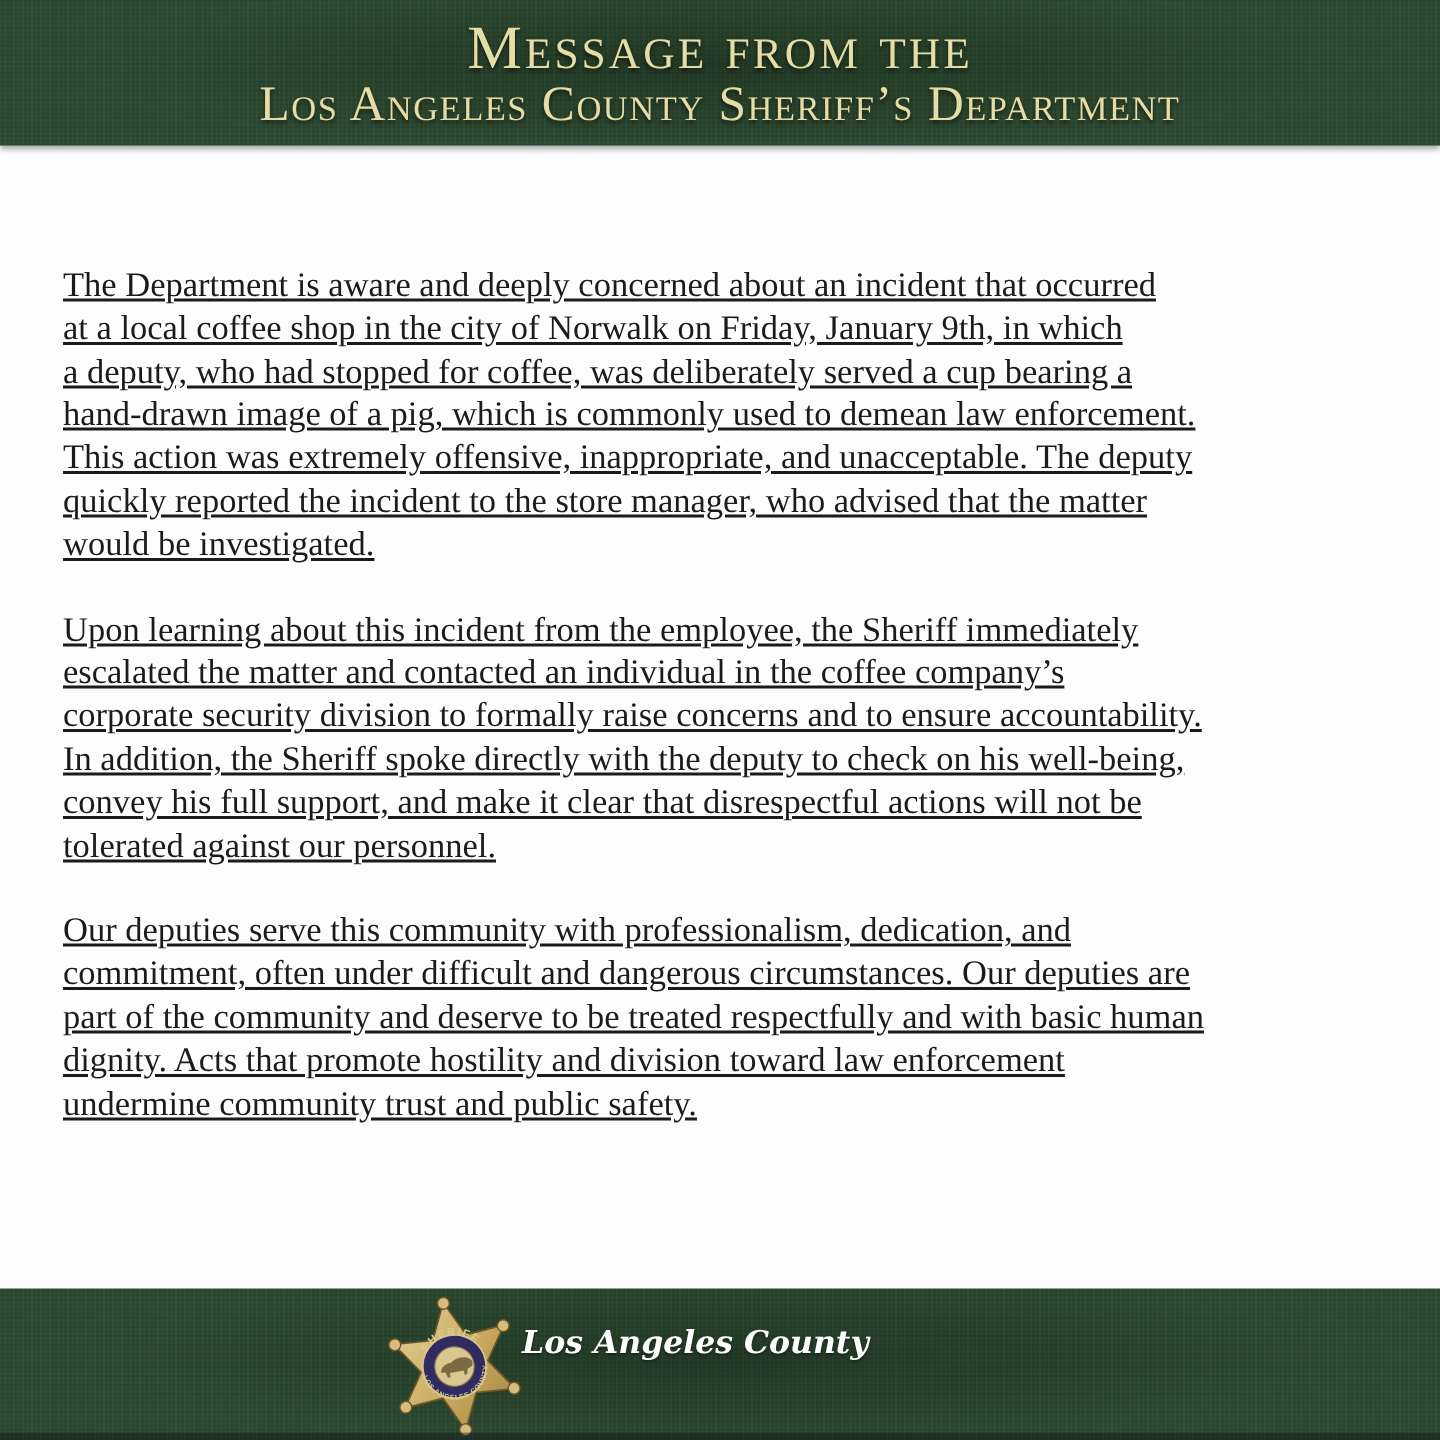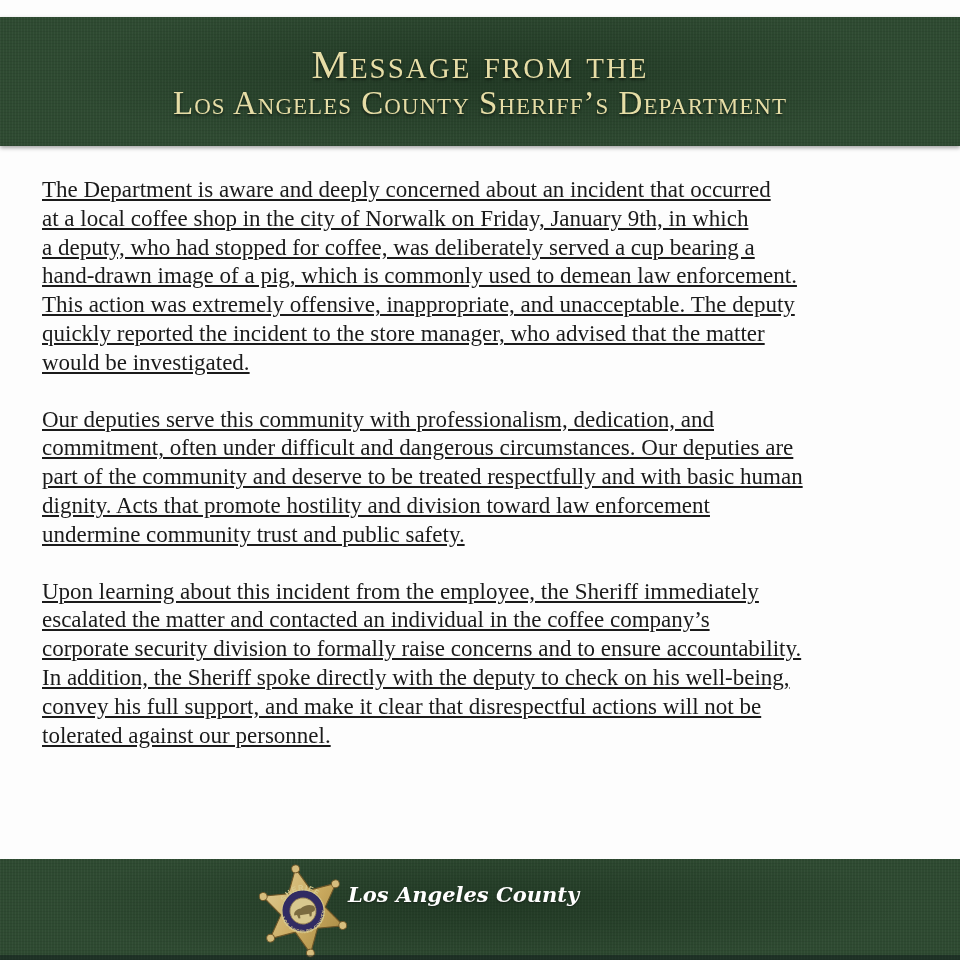--- a/index.html
+++ b/index.html
@@ -18,22 +18,22 @@
     position: absolute;
     left: 0;
     width: 960px;
     background-color: #2e4a31;
     background-image:
       radial-gradient(ellipse 62% 85% at 50% 45%, rgba(5,20,8,0.32), rgba(0,0,0,0) 72%),
       repeating-linear-gradient(0deg, rgba(0,0,0,0.07) 0 1px, rgba(0,0,0,0) 1px 3px),
       repeating-linear-gradient(90deg, rgba(255,255,255,0.035) 0 1px, rgba(0,0,0,0) 1px 3px);
   }
   .header-banner {
-    top: 17px;
-    height: 129px;
+    top: 0;
+    height: 97px;
     display: flex;
     flex-direction: column;
     align-items: center;
     justify-content: center;
     box-shadow: 0 2px 4px rgba(0,0,0,0.35);
   }
   .banner-line {
     font-variant: small-caps;
     color: #e6dda6;
     text-shadow: 0 2px 3px rgba(0,0,0,0.55);
@@ -113,31 +113,31 @@
   </div>
 
   <div class="body-text">
     <p>The Department is aware and deeply concerned about an incident that occurred
 at a local coffee shop in the city of Norwalk on Friday, January 9th, in which
 a deputy, who had stopped for coffee, was deliberately served a cup bearing a
 hand-drawn image of a pig, which is commonly used to demean law enforcement.
 This action was extremely offensive, inappropriate, and unacceptable. The deputy
 quickly reported the incident to the store manager, who advised that the matter
 would be investigated.</p>
-    <p>Our deputies serve this community with professionalism, dedication, and
-commitment, often under difficult and dangerous circumstances. Our deputies are
-part of the community and deserve to be treated respectfully and with basic human
-dignity. Acts that promote hostility and division toward law enforcement
-undermine community trust and public safety.</p>
     <p>Upon learning about this incident from the employee, the Sheriff immediately
 escalated the matter and contacted an individual in the coffee company’s
 corporate security division to formally raise concerns and to ensure accountability.
 In addition, the Sheriff spoke directly with the deputy to check on his well-being,
 convey his full support, and make it clear that disrespectful actions will not be
 tolerated against our personnel.</p>
+    <p>Our deputies serve this community with professionalism, dedication, and
+commitment, often under difficult and dangerous circumstances. Our deputies are
+part of the community and deserve to be treated respectfully and with basic human
+dignity. Acts that promote hostility and division toward law enforcement
+undermine community trust and public safety.</p>
   </div>
 
   <div class="green-band footer-banner">
 
     <svg class="badge" viewBox="0 0 100 100" aria-hidden="true">
       <defs>
         <linearGradient id="starGold" x1="0" y1="0" x2="1" y2="1">
           <stop offset="0" stop-color="#e3d19b"></stop>
           <stop offset="0.55" stop-color="#c9a95e"></stop>
           <stop offset="1" stop-color="#a2843f"></stop>

